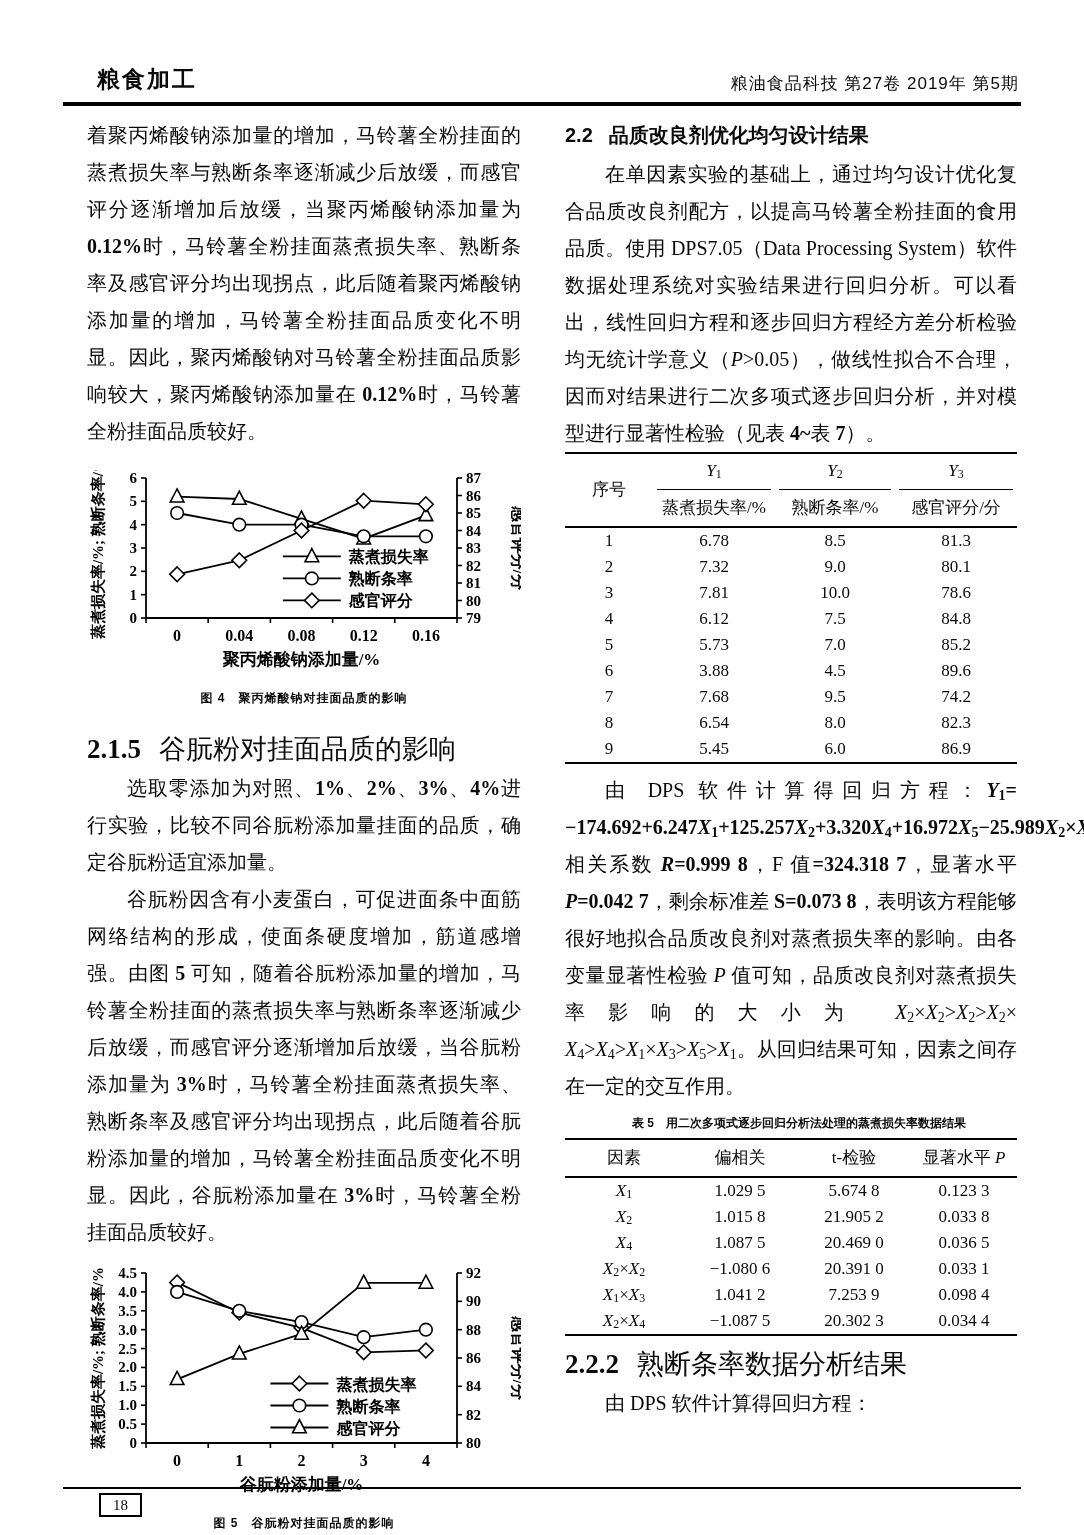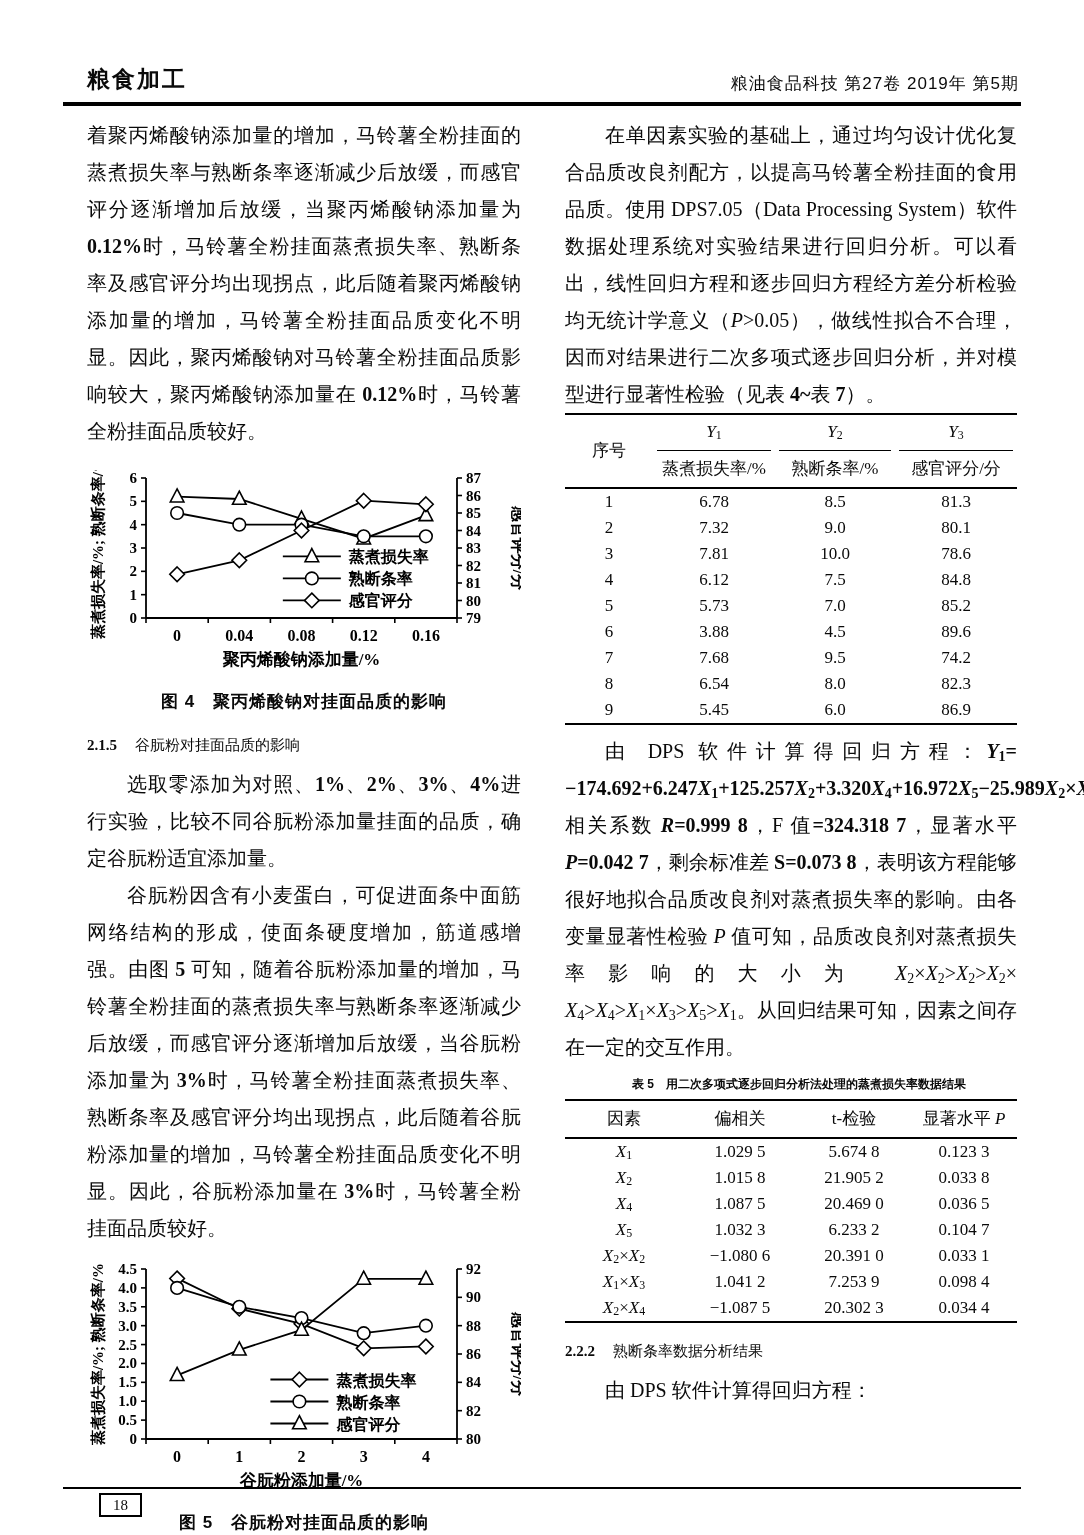--- a/index.html
+++ b/index.html
@@ -1,39 +1,39 @@
 <!DOCTYPE html>
 <html><head>
 <meta charset="utf-8">
 <style>
   html,body{margin:0;padding:0;background:#f3f3f1;}
   body{width:1084px;height:1535px;position:relative;overflow:hidden;
        font-family:"Liberation Serif","DejaVu Serif",serif;color:#0a0a0a;background:#ffffff;}
   .page{padding:64px 63px 0 63px;}
   
   .hdr{display:flex;justify-content:space-between;align-items:flex-end;padding:0 2px 0 24px;}
-  .hdr-left{font-family:"Liberation Sans","DejaVu Sans",sans-serif;font-weight:bold;font-size:23px;letter-spacing:2px;}
+  .hdr-left{font-family:"Liberation Sans","DejaVu Sans",sans-serif;font-weight:bold;font-size:23px;letter-spacing:2px;margin-left:10px;}
   .hdr-right{font-family:"Liberation Sans","DejaVu Sans",sans-serif;font-size:17px;letter-spacing:1px;}
   .rule{height:3.5px;background:#000;margin-top:7px;}
   
   .columns{display:flex;margin-top:11px;padding-left:24px;}
   .col-left{width:434px;}
   .col-right{width:452px;margin-left:44px;}
   p{margin:0;font-size:20px;line-height:37px;text-align:justify;}
   .indent{text-indent:2em;}
   sub{font-size:70%;line-height:0;vertical-align:-0.2em;}
   
-  .sec-sub{margin:14px 0 2px 0;font-size:15px;font-weight:normal;line-height:37px;}
+  .sec-sub{margin:24px 0 2px 0;font-size:27px;font-weight:normal;line-height:37px;}
   .sec-sub .sec-num{font-weight:bold;margin-right:18px;}
   .sec-main{margin:0 0 2px 0;font-family:"Liberation Sans","DejaVu Sans",sans-serif;font-size:20px;font-weight:bold;line-height:37px;}
   .sec-main .sec-num{margin-right:16px;}
   
   .fig{margin:16px 0 4px 0;text-align:center;}
   .chart{display:block;}
-  .fig-cap{font-family:"Liberation Sans","DejaVu Sans",sans-serif;font-weight:bold;font-size:17px;
+  .fig-cap{font-family:"Liberation Sans","DejaVu Sans",sans-serif;font-weight:bold;font-size:12px;
            margin:10px 0 10px 0;letter-spacing:1px;}
   
   .tbl-cap{font-family:"Liberation Sans","DejaVu Sans",sans-serif;font-weight:bold;font-size:17px;
            text-align:center;margin:8px 0 6px 0;letter-spacing:0.5px;white-space:nowrap;}
   .tbl-cap.small{font-size:12px;letter-spacing:0;margin-left:16px;}
   table.tbl{width:100%;border-collapse:collapse;border-top:2.5px solid #000;border-bottom:2.5px solid #000;
             font-size:17px;margin-bottom:8px;}
   table.tbl th{font-weight:normal;}
   table.tbl td,table.tbl th{text-align:center;padding:0;line-height:26px;height:26px;}
   tr.grp th{height:33px;line-height:33px;vertical-align:bottom;}
@@ -228,20 +228,21 @@
               <text x="248.4" y="146.5" text-anchor="start" font-size="16" font-weight="bold" fill="#000">熟断条率</text>
               <line x1="182.4" y1="162.5" x2="240.4" y2="162.5" stroke="#000" stroke-width="1.8"></line>
               <path d="M 211.4 154.7 L 218.20000000000002 167.8 L 204.6 167.8 Z" fill="#fff" stroke="#000" stroke-width="1.6"></path>
               <text x="248.4" y="168.5" text-anchor="start" font-size="16" font-weight="bold" fill="#000">感官评分</text>
             </svg></div>
         <figcaption class="fig-cap">图 5　谷朊粉对挂面品质的影响</figcaption>
       </figure>
     </div>
 
     <div class="col-right">
+      <h3 class="sec-main"><span class="sec-num">2.2</span><span>品质改良剂优化均匀设计结果</span></h3>
 
       <p class="indent">在单因素实验的基础上，通过均匀设计优化复合品质改良剂配方，以提高马铃薯全粉挂面的食用品质。使用 DPS7.05（Data Processing System）软件数据处理系统对实验结果进行回归分析。可以看出，线性回归方程和逐步回归方程经方差分析检验均无统计学意义（<i>P</i>&gt;0.05），做线性拟合不合理，因而对结果进行二次多项式逐步回归分析，并对模型进行显著性检验（见表 <b>4~</b>表 <b>7</b>）。</p>
 
       <table class="tbl">
         <colgroup>
             <col style="width:88px">
             <col style="width:122px">
             <col style="width:120px">
             <col style="width:122px">
           </colgroup>
@@ -348,26 +349,20 @@
               <td>21.905 2</td>
               <td>0.033 8</td>
             </tr>
             <tr>
               <td><i>X</i><sub>4</sub></td>
               <td>1.087 5</td>
               <td>20.469 0</td>
               <td>0.036 5</td>
             </tr>
             <tr>
-              <td><i>X</i><sub>5</sub></td>
-              <td>1.032 3</td>
-              <td>6.233 2</td>
-              <td>0.104 7</td>
-            </tr>
-            <tr>
               <td><i>X</i><sub>2</sub>×<i>X</i><sub>2</sub></td>
               <td>−1.080 6</td>
               <td>20.391 0</td>
               <td>0.033 1</td>
             </tr>
             <tr>
               <td><i>X</i><sub>1</sub>×<i>X</i><sub>3</sub></td>
               <td>1.041 2</td>
               <td>7.253 9</td>
               <td>0.098 4</td>

